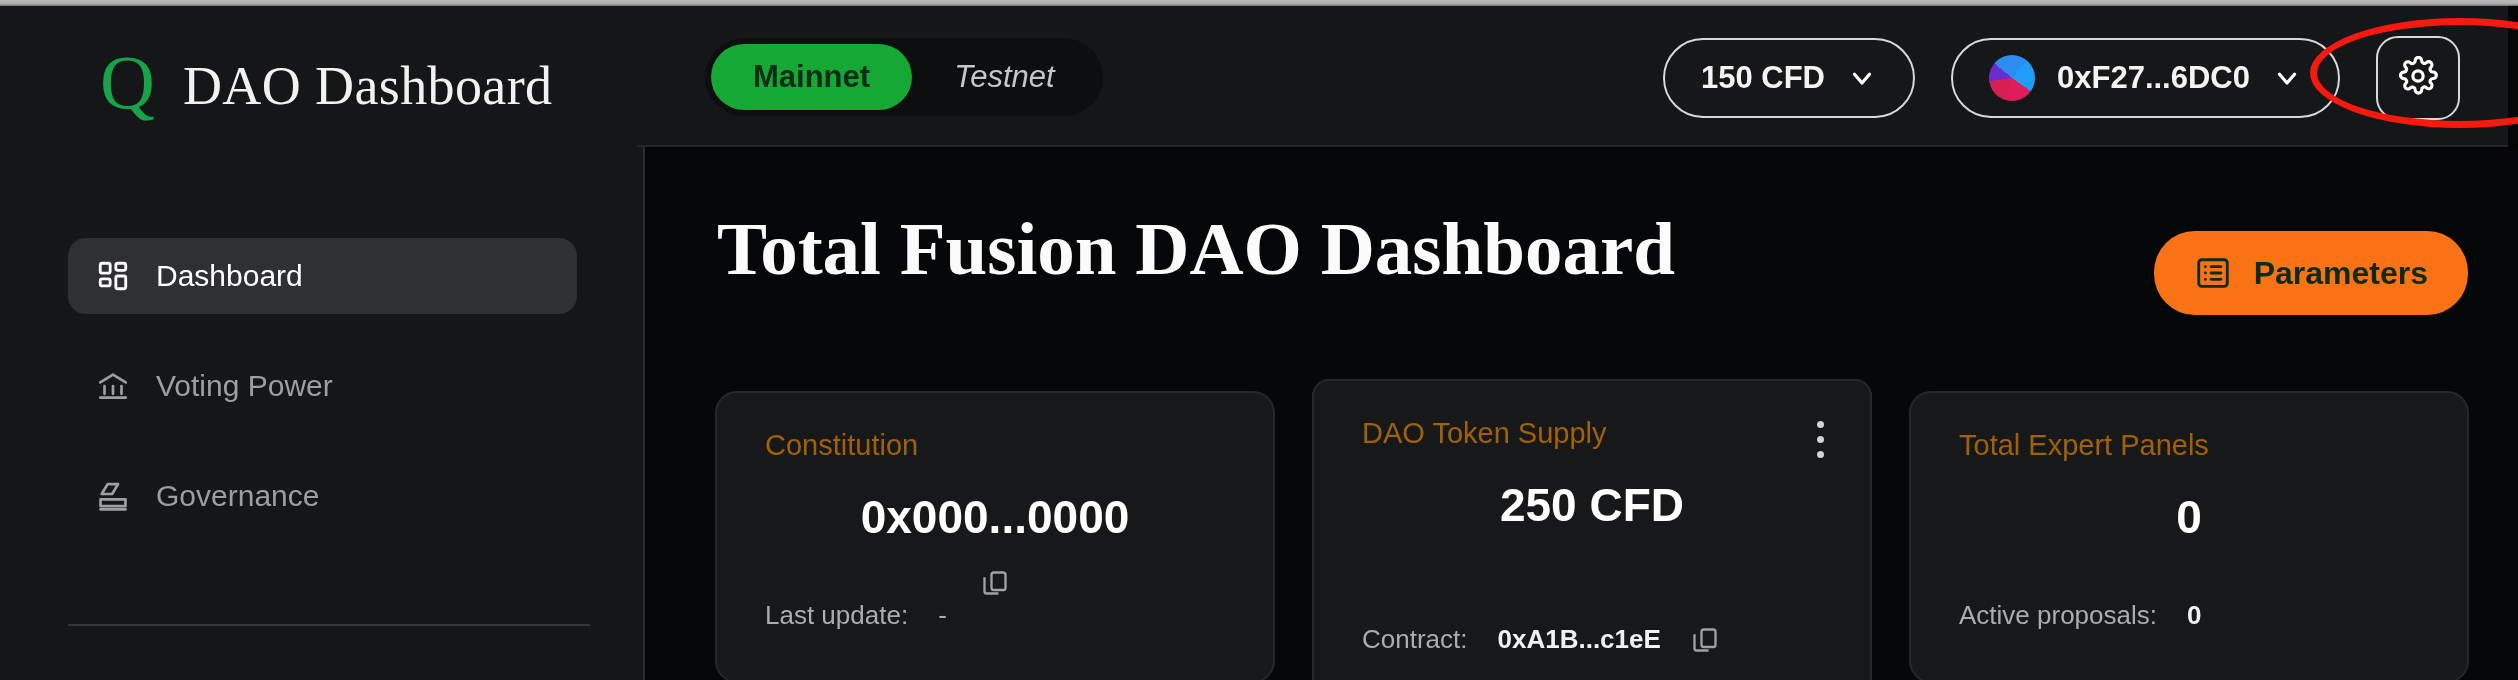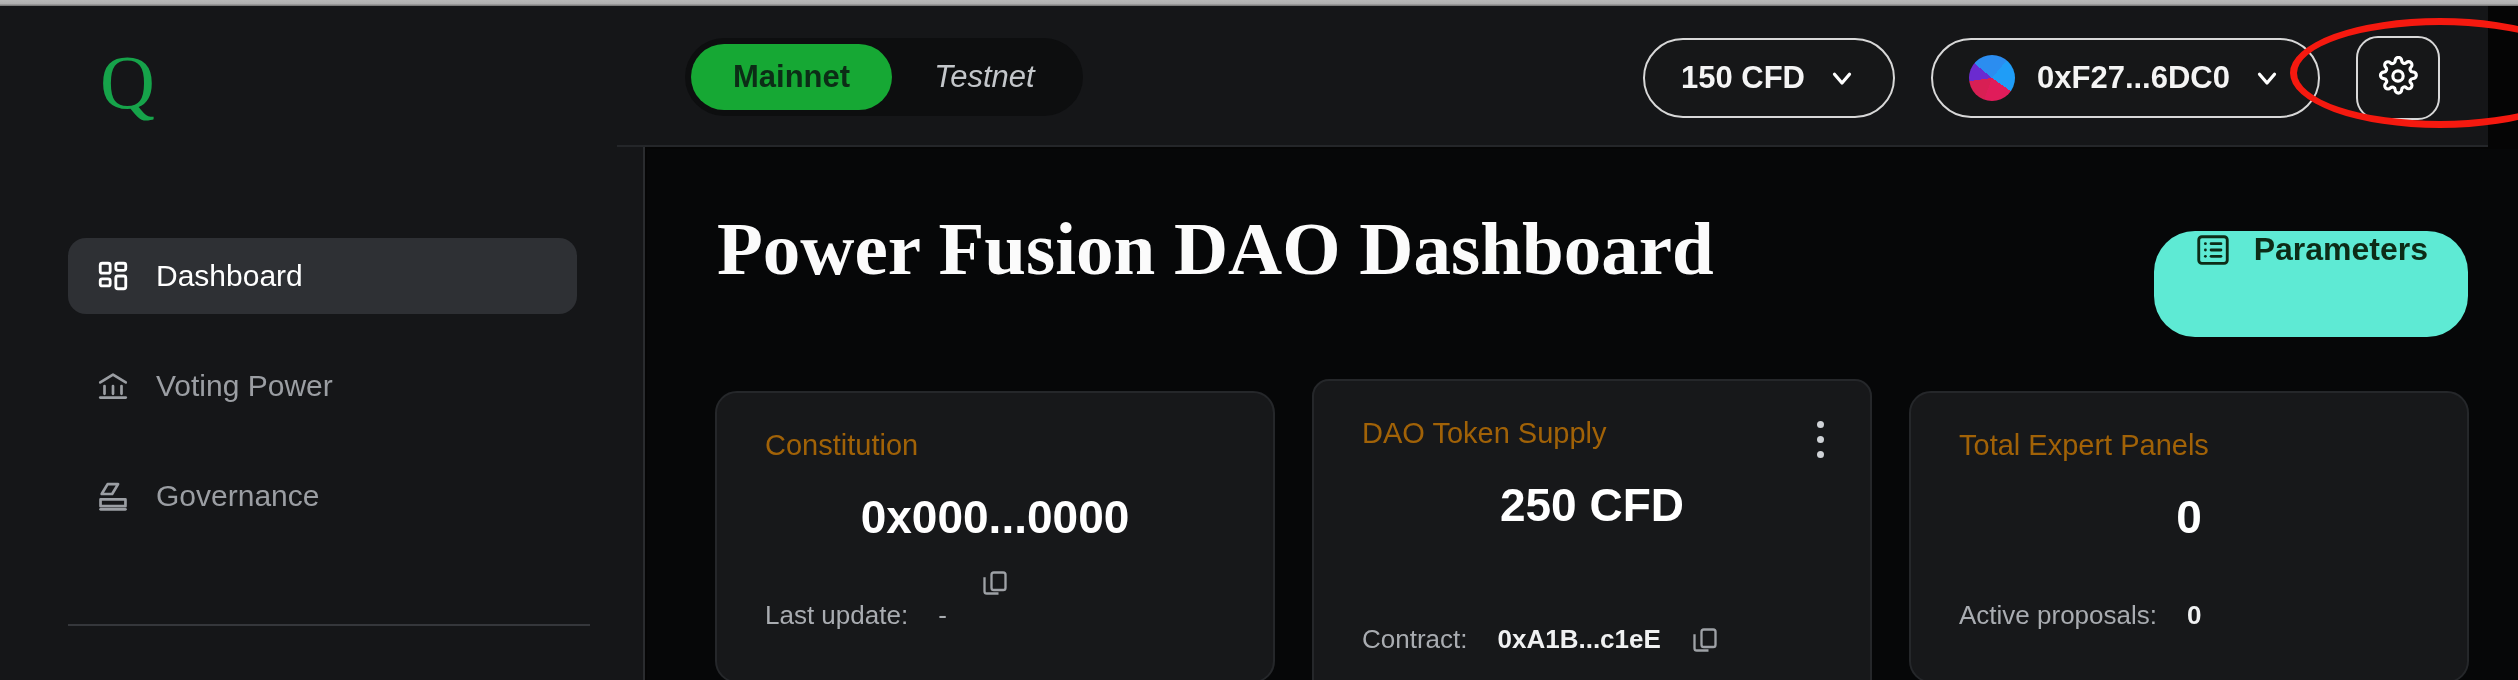--- a/index.html
+++ b/index.html
@@ -50,21 +50,21 @@
   .nav-item.active { background: #2e3034; color: #ffffff; }
   .nav-icon { width: 34px; height: 34px; flex: 0 0 34px; display: block; }
   .nav-label { line-height: 1; }
   #sidebar-divider {
     position: absolute; left: 68px; top: 618px; width: 522px; height: 2px;
     background: #35373b;
   }
 
   
   #header {
-    position: absolute; left: 617px; top: 0; width: 1871px; height: 141px;
+    position: absolute; left: 637px; top: 0; width: 1871px; height: 141px;
     background: #151618;
     border-bottom: 2px solid #242629;
   }
   #network-toggle {
     position: absolute; left: 68px; top: 32px;
     height: 78px; background: #0d0e0f; border-radius: 39px;
     display: flex; align-items: center; padding: 6px;
   }
   .net-seg {
     height: 66px; border-radius: 33px; padding: 0 42px;
@@ -111,22 +111,22 @@
     position: absolute; left: 647px; top: 143px; width: 1871px; height: 531px;
     background: #060708;
   }
   #page-title {
     position: absolute; left: 70px; top: 62px;
     font-family: "Liberation Serif", serif;
     font-size: 75px; color: #fbfbfb; white-space: nowrap; line-height: 1;
   }
   #parameters-btn {
     position: absolute; right: 50px; top: 82px;
-    height: 106px; border-radius: 41px; background: #5eead4;
-    display: flex; gap: 22px; padding: 0 40px;
+    height: 84px; border-radius: 41px; background: #f97316;
+    display: flex; align-items: center; gap: 22px; padding: 0 40px;
     color: #0d2c17; font-size: 32px; font-weight: 600; white-space: nowrap;
   }
   .param-icon { width: 38px; height: 38px; display: block; }
 
   #cards { position: absolute; left: 68px; top: 242px; display: flex; gap: 37px; }
   .card {
     width: 560px; background: #17181a; border: 2px solid #25272a;
     border-radius: 22px; padding: 38px 48px 0 48px;
     position: relative;
   }
@@ -157,20 +157,21 @@
 <body>
 
 <div id="chrome-strip"></div>
 
 <div id="app">
 
   <aside id="sidebar">
 
     <div id="brand">
       <div id="brand-logo">Q</div>
+      <div id="brand-title">DAO Dashboard</div>
     </div>
 
     <nav id="nav">
 
       <div class="nav-item active">
         <span class="nav-icon">
           <svg viewBox="0 0 24 24" width="34" height="34" fill="none" stroke="#ffffff" stroke-width="2" stroke-linejoin="round">
             <rect x="3" y="3" width="7" height="7" rx="1.4"></rect>
             <rect x="14" y="3" width="7" height="5" rx="1.4"></rect>
             <rect x="3" y="14" width="7" height="5" rx="1.4"></rect>
@@ -246,21 +247,21 @@
         </span>
       </div>
 
     </div>
 
     <div id="balance-annotation"></div>
   </header>
 
   <main id="main">
 
-    <h1 id="page-title">Power Fusion DAO Dashboard</h1>
+    <h1 id="page-title">Total Fusion DAO Dashboard</h1>
 
     <div id="parameters-btn">
       <span class="param-icon">
         <svg viewBox="0 0 24 24" width="38" height="38" fill="none" stroke="#0d2c17" stroke-width="1.8" stroke-linecap="round" stroke-linejoin="round">
           <rect x="3" y="3.6" width="18" height="16.8" rx="2"></rect>
           <line x1="7.2" y1="8" x2="7.2" y2="8.02"></line>
           <line x1="7.2" y1="12" x2="7.2" y2="12.02"></line>
           <line x1="7.2" y1="16" x2="7.2" y2="16.02"></line>
           <line x1="10.8" y1="8" x2="17" y2="8"></line>
           <line x1="10.8" y1="12" x2="17" y2="12"></line>

